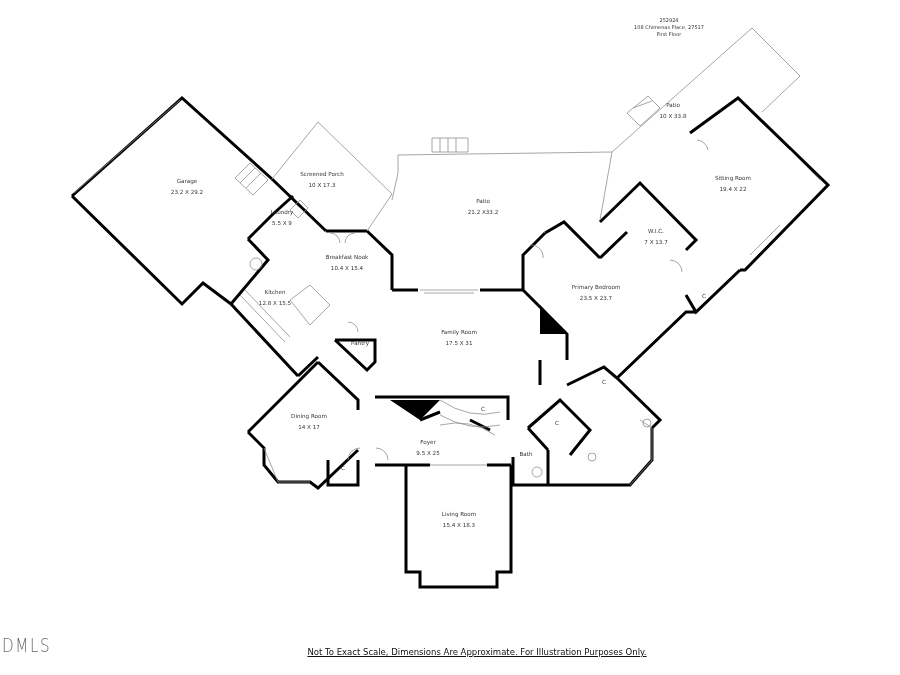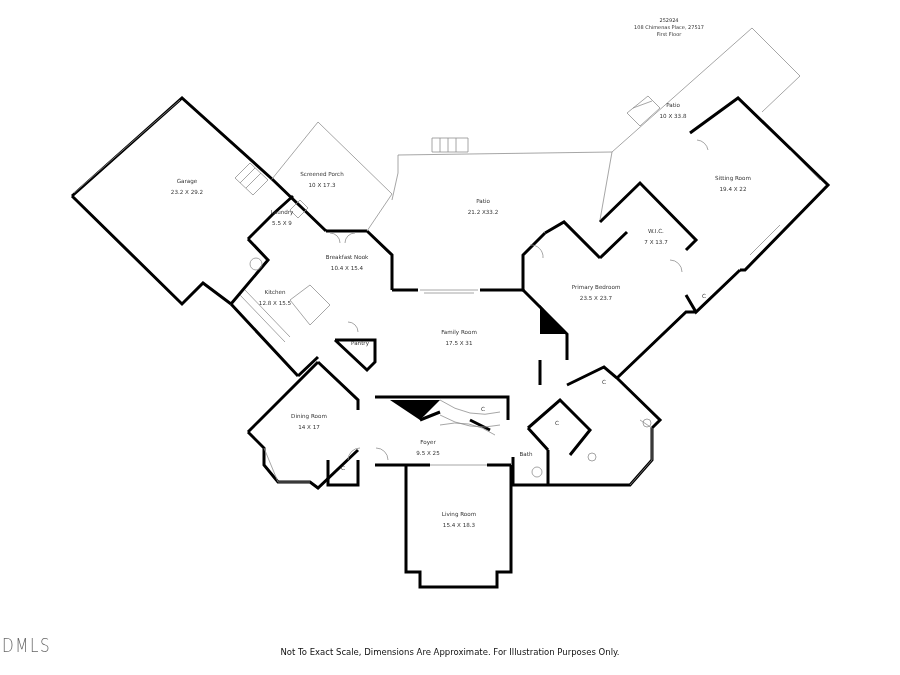--- a/index.html
+++ b/index.html
@@ -1,21 +1,21 @@
 <!DOCTYPE html>
 <html><head>
 <meta charset="utf-8">
 <style>
   html, body { margin: 0; padding: 0; background: #ffffff; }
   body { width: 900px; height: 675px; position: relative; overflow: hidden; font-family: "DejaVu Sans", sans-serif; color: #222; }
   #plan { position: absolute; left: 0; top: 0; width: 900px; height: 675px; }
   .lbl { position: absolute; font-size: 5.6px; color: #333; text-align: center; white-space: nowrap; transform: translateX(-50%); line-height: 1; }
   .dim { position: absolute; font-size: 5.6px; color: #333; text-align: center; white-space: nowrap; transform: translateX(-50%); line-height: 1; }
   .hdr { position: absolute; left: 669px; top: 17px; transform: translateX(-50%); text-align: center; font-size: 5px; color: #333; line-height: 7px; }
-  .footer { position: absolute; left: 450px; top: 647px; transform: translateX(-50%); font-size: 8.5px; color: #111; white-space: nowrap; }
+  .footer { position: absolute; left: 477px; top: 647px; transform: translateX(-50%); font-size: 8.5px; color: #111; white-space: nowrap; text-decoration: underline; }
   .mls { position: absolute; left: 2px; top: 634px; font-family: "DejaVu Sans", sans-serif; font-size: 19px; font-weight: 200; color: #666; letter-spacing: 2px; transform: scaleX(0.8); transform-origin: left; }
 </style>
 </head>
 <body>
 
 <svg id="plan" viewBox="0 0 900 675" xmlns="http://www.w3.org/2000/svg">
   <g fill="none" stroke="#000" stroke-width="3" stroke-linejoin="miter">
 
     <path d="M72,196 L182,98 L272,179 M72,196 L182,304 L203,283 L231,304"></path>
 

